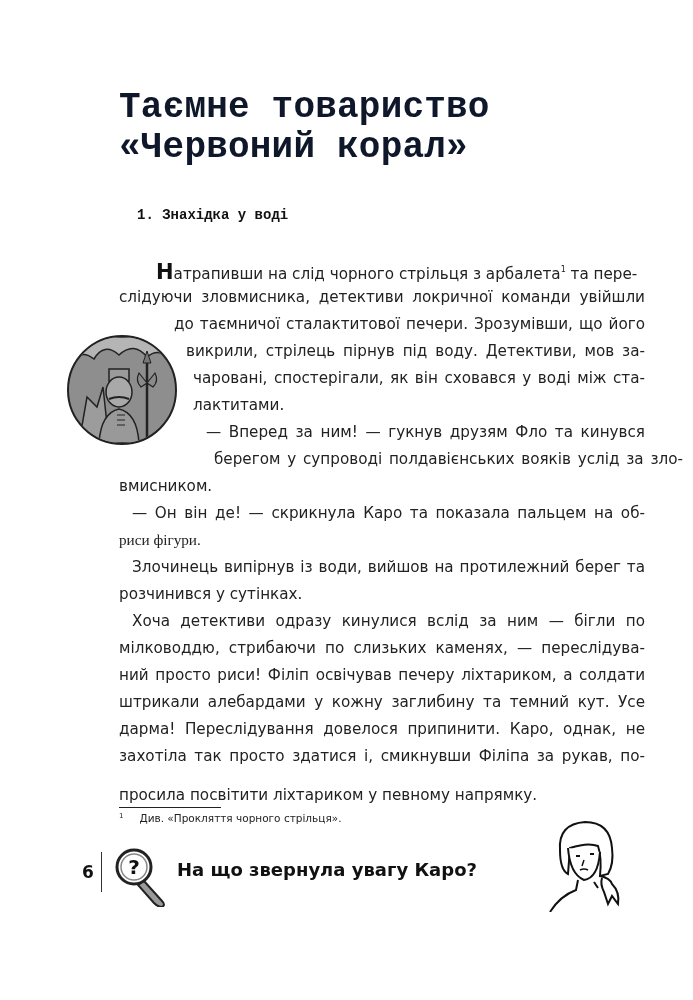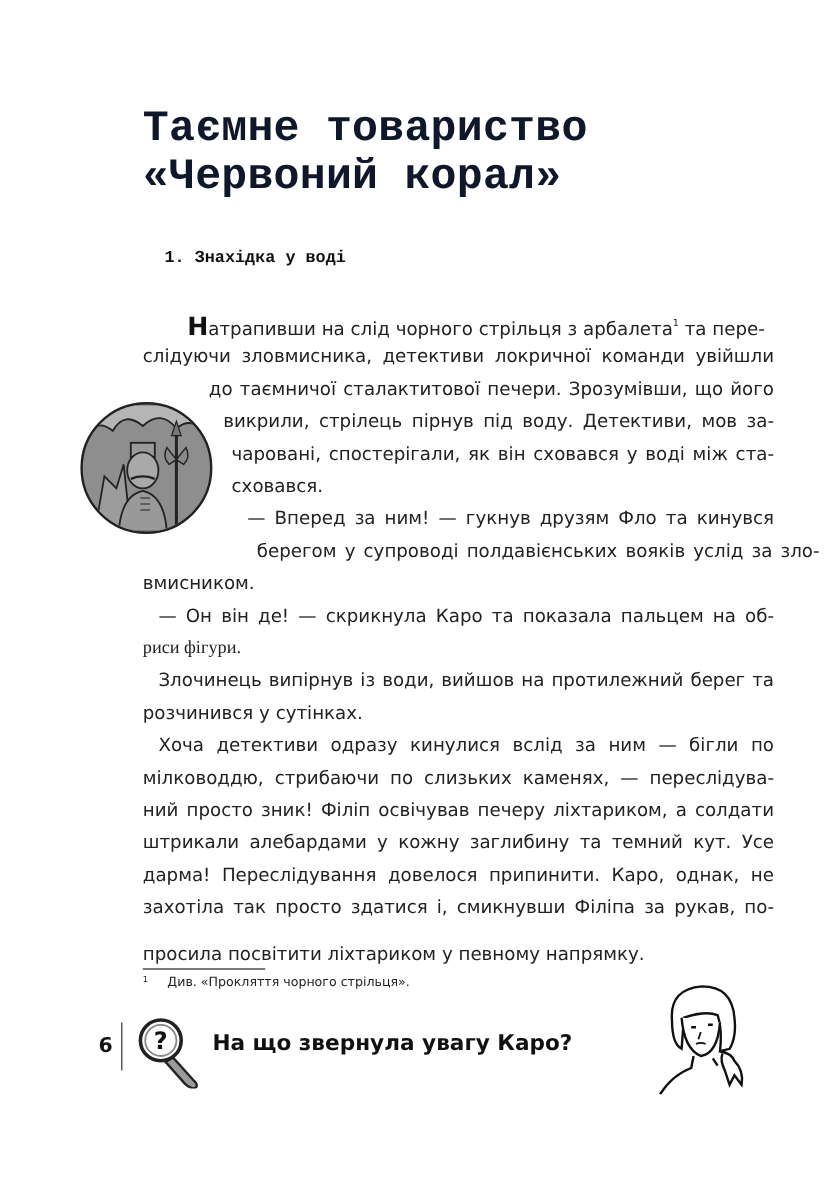--- a/index.html
+++ b/index.html
@@ -73,31 +73,31 @@
 </div>
 
 <div class="body-text">
   <div class="line" style="left:116px; top:258px; width:514px;margin-left:40px;">
     <span class="dropcap">Н</span><span>атрапивши на слід чорного стрільця з арбалета</span><sup class="fnref">1</sup><span> та пере-</span>
   </div>
   <div class="line justify" style="left:119px; top:285px; width:526px;">слідуючи зловмисника, детективи локричної команди увійшли</div>
   <div class="line justify" style="left:174px; top:312px; width:471px;">до таємничої сталактитової печери. Зрозумівши, що його</div>
   <div class="line justify" style="left:186px; top:339px; width:459px;">викрили, стрілець пірнув під воду. Детективи, мов за-</div>
   <div class="line justify" style="left:193px; top:366px; width:452px;">чаровані, спостерігали, як він сховався у воді між ста-</div>
-  <div class="line" style="left:193px; top:393px;">сховався.</div>
+  <div class="line" style="left:193px; top:393px;">лактитами.</div>
   <div class="line justify" style="left:206px; top:420px; width:439px;">— Вперед за ним! — гукнув друзям Фло та кинувся</div>
   <div class="line justify" style="left:176px; top:447px; width:469px;margin-left:38px;">берегом у супроводі полдавієнських вояків услід за зло-</div>
   <div class="line" style="left:119px; top:474px;">вмисником.</div>
   <div class="line justify" style="left:132px; top:501px; width:513px;">— Он він де! — скрикнула Каро та показала пальцем на об-</div>
   <div class="line" style="left:119px; top:528px;font-family:Liberation Serif, serif;">риси фігури.</div>
   <div class="line justify" style="left:132px; top:555px; width:513px;">Злочинець випірнув із води, вийшов на протилежний берег та</div>
   <div class="line" style="left:119px; top:582px;">розчинився у сутінках.</div>
   <div class="line justify" style="left:132px; top:609px; width:513px;">Хоча детективи одразу кинулися вслід за ним — бігли по</div>
   <div class="line justify" style="left:119px; top:636px; width:526px;">мілководдю, стрибаючи по слизьких каменях, — переслідува-</div>
-  <div class="line justify" style="left:119px; top:663px; width:526px;">ний просто зник! Філіп освічував печеру ліхтариком, а солдати</div>
+  <div class="line justify" style="left:119px; top:663px; width:526px;">ний просто риси! Філіп освічував печеру ліхтариком, а солдати</div>
   <div class="line justify" style="left:119px; top:690px; width:526px;">штрикали алебардами у кожну заглибину та темний кут. Усе</div>
   <div class="line justify" style="left:119px; top:717px; width:526px;">дарма! Переслідування довелося припинити. Каро, однак, не</div>
   <div class="line justify" style="left:119px; top:744px; width:526px;">захотіла так просто здатися і, смикнувши Філіпа за рукав, по-</div>
   <div class="line" style="left:119px; top:771px;margin-top:12px;">просила посвітити ліхтариком у певному напрямку.</div>
 </div>
 
 <div class="footnote-rule"></div>
 <div class="footnote">
   <span class="num">1</span><span>Див. «Прокляття чорного стрільця».</span>
 </div>

